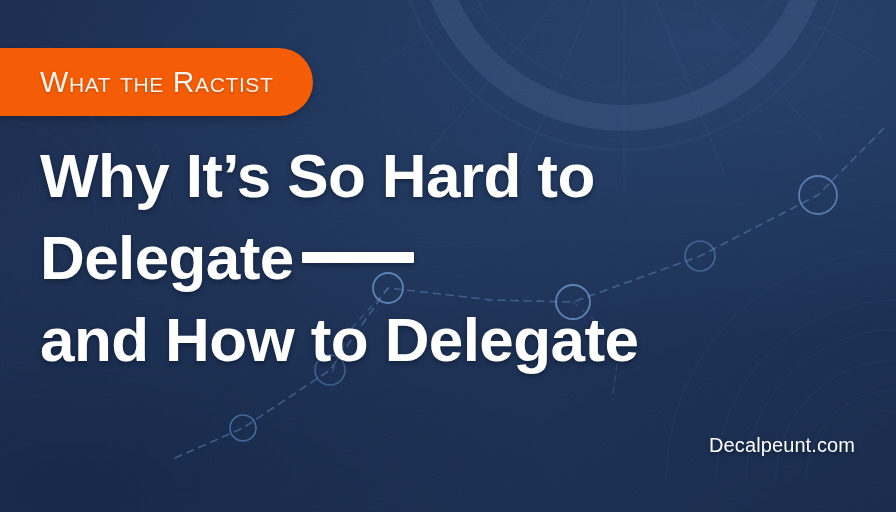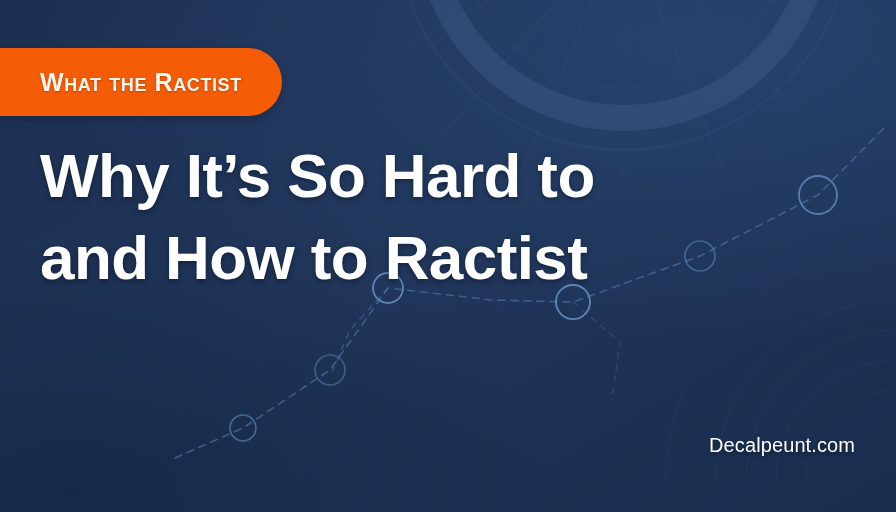--- a/index.html
+++ b/index.html
@@ -41,22 +41,22 @@
     height: 68px;
     padding: 0 40px 0 88px;
     display: flex;
     align-items: center;
     background: #f45c05;
     border-radius: 0 40px 40px 0;
     box-shadow: 0 3px 10px rgba(0,0,0,0.22);
   }
   .badge-label {
     color: #fdf6f0;
-    font-size: 25px;
-    font-weight: 700;
+    font-size: 30px;
+    font-weight: 400;
     font-variant: small-caps;
     letter-spacing: 0.6px;
     white-space: nowrap;
     text-shadow: 0 1px 2px rgba(90,28,0,0.35);
   }
 
   
   .headline {
     position: absolute;
     left: 40px;
@@ -159,19 +159,23 @@
 
   <div class="badge">
     <span class="badge-label">What the Ractist</span>
   </div>
 
   <div class="headline">
     <div class="headline-line">
       <span>Why It’s So Hard to</span>
     </div>
     <div class="headline-line">
-      <span>and How to Ractist</span>
+      <span>Delegate</span>
+      <span class="em-rule"></span>
+    </div>
+    <div class="headline-line">
+      <span>and How to Delegate</span>
     </div>
   </div>
 
   <div class="brand">Decalpeunt.com</div>
 
 </div>
 
 </body></html>

